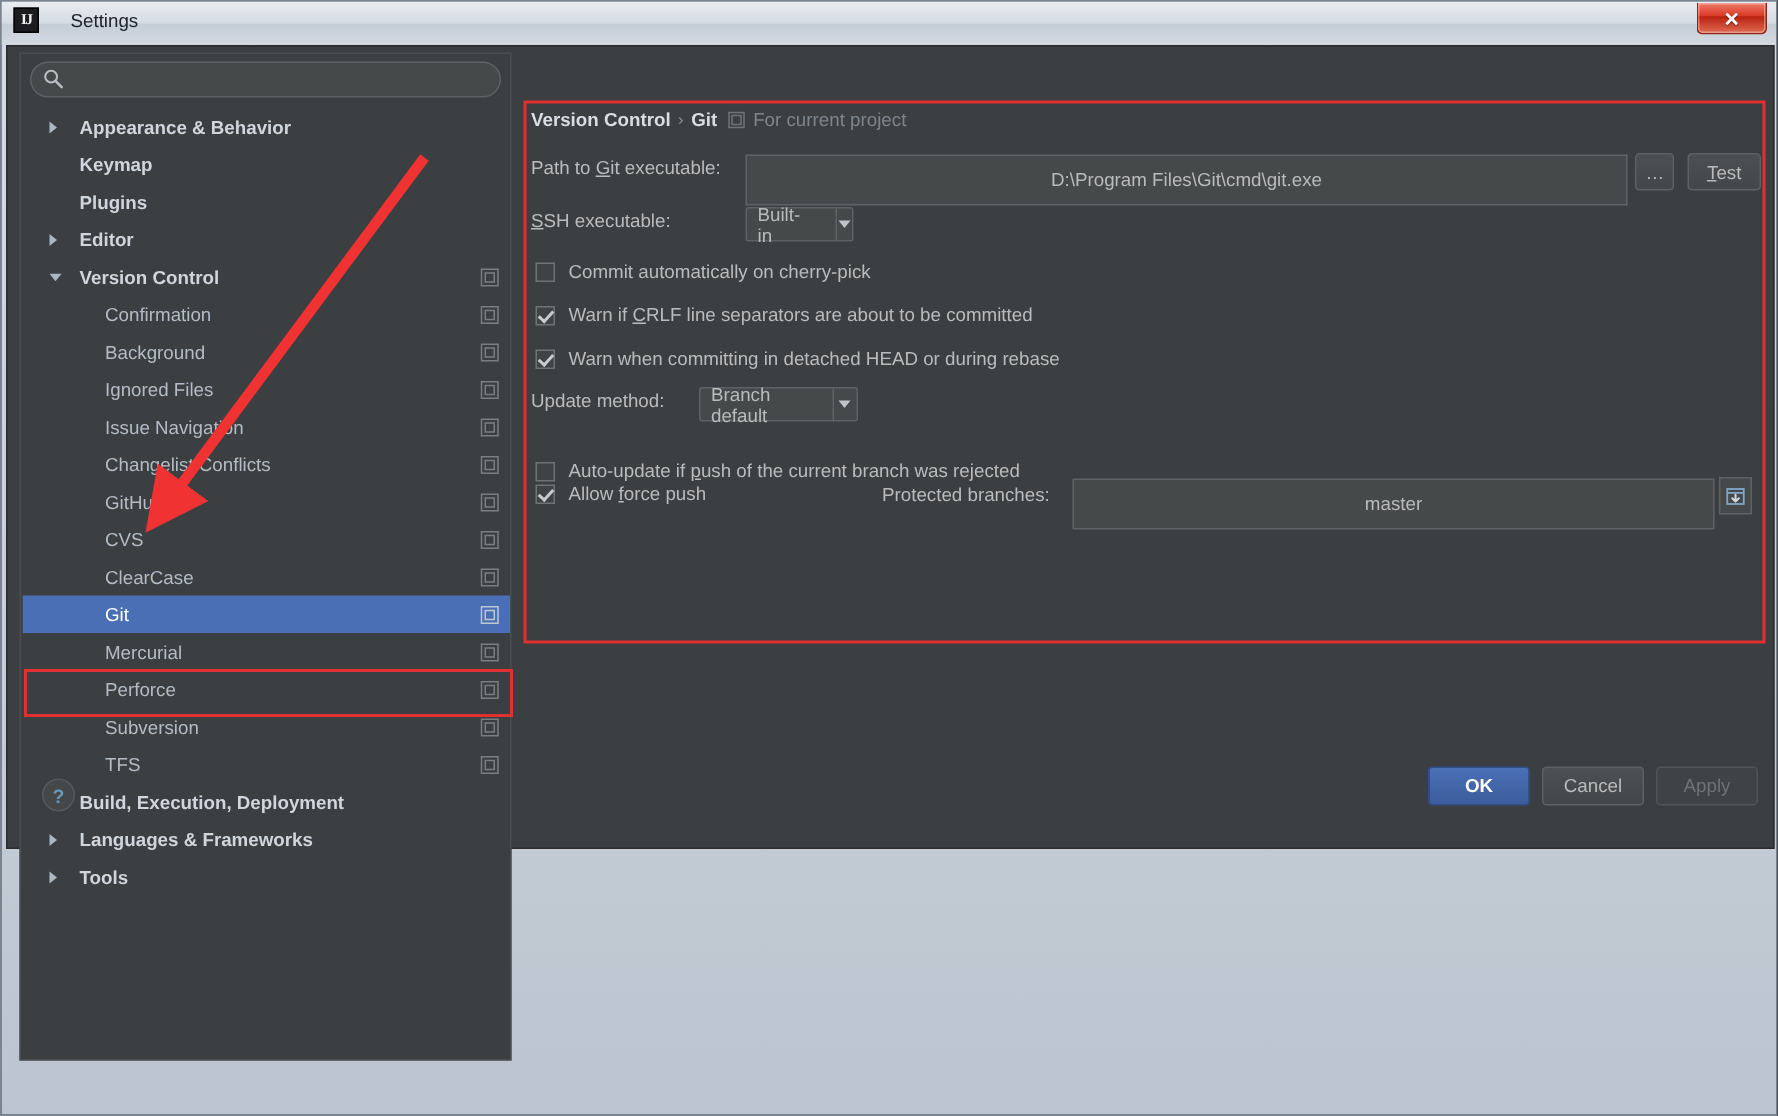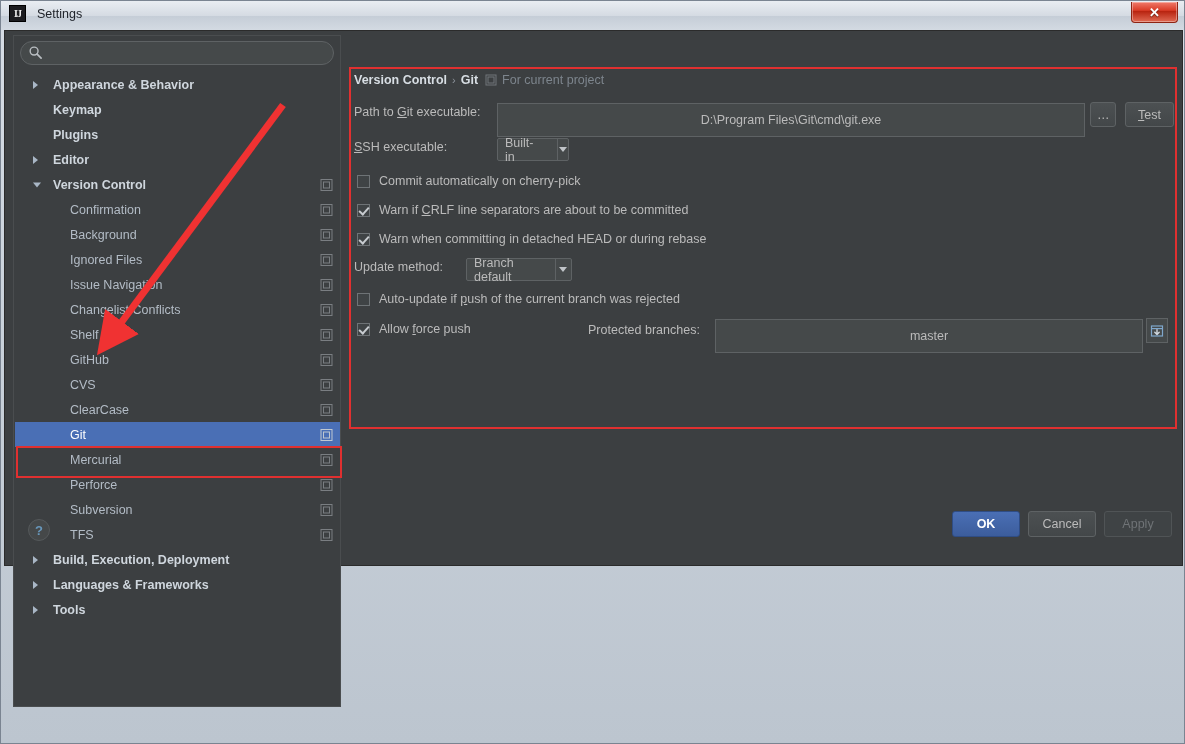--- a/index.html
+++ b/index.html
@@ -25,21 +25,21 @@
   }
   #titlebar {
     position: absolute;
     left: 0; top: 0;
     width: 1185px; height: 29px;
     background: linear-gradient(180deg,#e9edf2 0%, #d5dbe3 50%, #c5cdd7 52%, #d3dae2 100%);
   }
   #title-left {
     position: absolute;
     left: 8px; top: 4px;
-    display: flex; align-items: center; gap: 11px;
+    display: flex; align-items: center; gap: 21px;
   }
   #app-icon {
     width: 17px; height: 17px;
     background: #1c1c20;
     border: 1px solid #000;
     color: #f2f2f2;
     font-size: 10px;
     font-weight: bold;
     display: flex; align-items: center; justify-content: center;
     letter-spacing: -1px;
@@ -396,27 +396,20 @@
             </svg>
           </div>
           <div class="tree-row child">
             <span class="tree-label">Changelist Conflicts</span>
             <svg class="scope-icon" viewBox="0 0 13 13">
               <rect x="1" y="1" width="11" height="11" fill="none" stroke="#c6ccd2" stroke-width="1"></rect>
               <rect x="3.5" y="3.5" width="6" height="6" fill="none" stroke="#c6ccd2" stroke-width="1"></rect>
             </svg>
           </div>
           <div class="tree-row child">
-            <span class="tree-label">Shelf</span>
-            <svg class="scope-icon" viewBox="0 0 13 13">
-              <rect x="1" y="1" width="11" height="11" fill="none" stroke="#c6ccd2" stroke-width="1"></rect>
-              <rect x="3.5" y="3.5" width="6" height="6" fill="none" stroke="#c6ccd2" stroke-width="1"></rect>
-            </svg>
-          </div>
-          <div class="tree-row child">
             <span class="tree-label">GitHub</span>
             <svg class="scope-icon" viewBox="0 0 13 13">
               <rect x="1" y="1" width="11" height="11" fill="none" stroke="#c6ccd2" stroke-width="1"></rect>
               <rect x="3.5" y="3.5" width="6" height="6" fill="none" stroke="#c6ccd2" stroke-width="1"></rect>
             </svg>
           </div>
           <div class="tree-row child">
             <span class="tree-label">CVS</span>
             <svg class="scope-icon" viewBox="0 0 13 13">
               <rect x="1" y="1" width="11" height="11" fill="none" stroke="#c6ccd2" stroke-width="1"></rect>
@@ -526,21 +519,21 @@
       <div class="row" style="left:5px; top:193px;">
         <span class="lbl">Update method:</span>
       </div>
       <div class="combo" style="position:absolute; left:117px; top:191px; width:106px;">
         <span class="val">Branch default</span>
         <span class="arrowbox">
             <span class="caret"></span>
           </span>
       </div>
 
-      <div class="row" style="left:8px; top:225px;">
+      <div class="row" style="left:8px; top:240px;">
         <span class="cb"></span>
         <span class="cb-label"><span>Auto-update if </span><span class="mn">p</span><span>ush of the current branch was rejected</span></span>
       </div>
 
       <div class="row" style="left:8px; top:255px;">
         <span class="cb checked"></span>
         <span class="cb-label"><span>Allow </span><span class="mn">f</span><span>orce push</span></span>
       </div>
       <div class="row" style="left:239px; top:256px;">
         <span class="lbl">Protected branches:</span>

